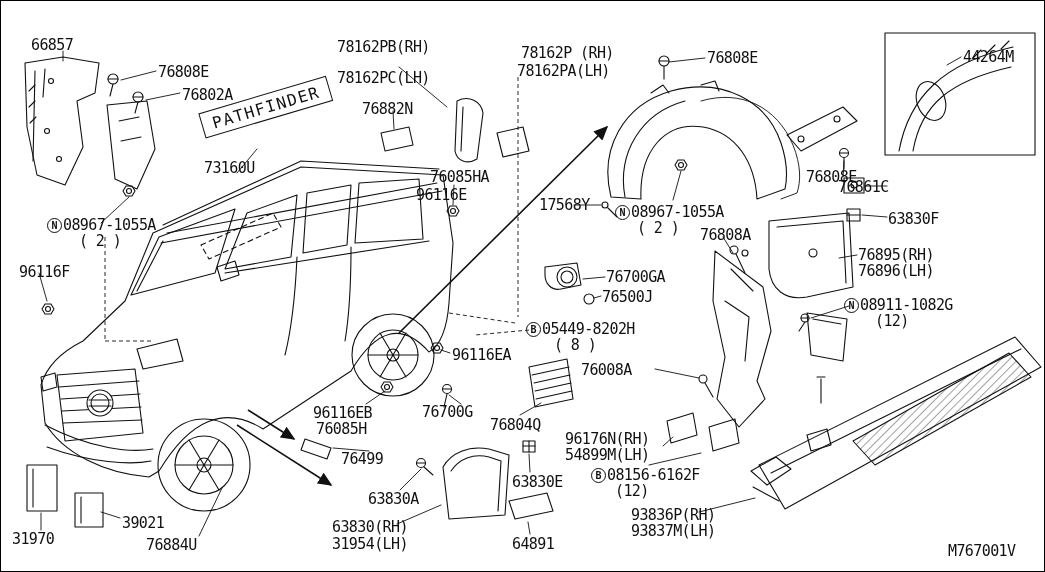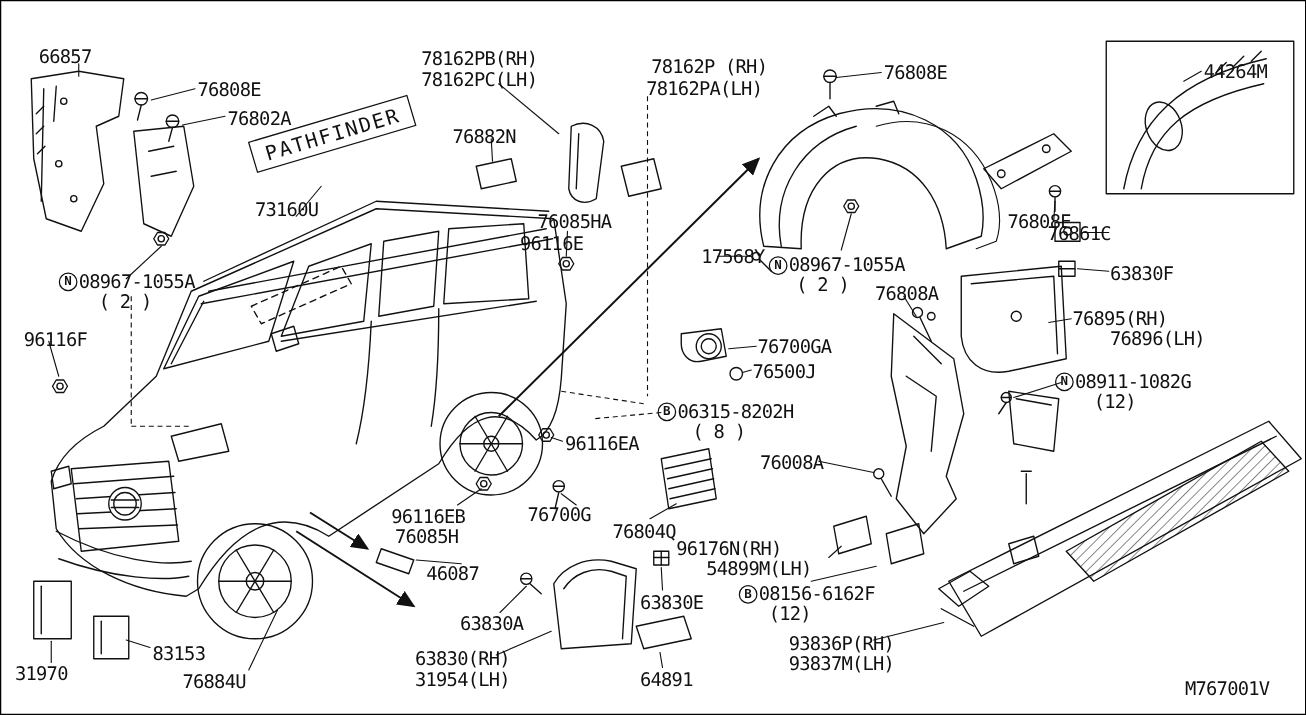--- a/index.html
+++ b/index.html
@@ -303,53 +303,53 @@
     </g>
   </svg>
 
   <div class="badge">PATHFINDER</div>
 
   <div class="lbl" style="left:30px;top:37px">66857</div>
   <div class="lbl" style="left:157px;top:64px">76808E</div>
   <div class="lbl" style="left:181px;top:87px">76802A</div>
   <div class="lbl" style="left:203px;top:160px">73160U</div>
   <div class="lbl" style="left:336px;top:39px">78162PB(RH)</div>
-  <div class="lbl" style="left:336px;top:56px">78162PC(LH)</div>
+  <div class="lbl" style="left:336px;top:70px">78162PC(LH)</div>
   <div class="lbl" style="left:361px;top:101px">76882N</div>
   <div class="lbl" style="left:520px;top:45px">78162P (RH)</div>
   <div class="lbl" style="left:516px;top:63px">78162PA(LH)</div>
   <div class="lbl" style="left:706px;top:50px">76808E</div>
   <div class="lbl" style="left:962px;top:49px">44264M</div>
   <div class="lbl" style="left:429px;top:169px">76085HA</div>
   <div class="lbl" style="left:415px;top:187px">96116E</div>
-  <div class="lbl" style="left:560px;top:197px">17568Y</div>
+  <div class="lbl" style="left:538px;top:197px">17568Y</div>
   <div class="lbl" style="left:699px;top:227px">76808A</div>
   <div class="lbl" style="left:805px;top:169px">76808E</div>
   <div class="lbl" style="left:837px;top:179px">76861C</div>
   <div class="lbl" style="left:887px;top:211px">63830F</div>
   <div class="lbl" style="left:857px;top:247px">76895(RH)</div>
-  <div class="lbl" style="left:887px;top:263px">76896(LH)</div>
+  <div class="lbl" style="left:857px;top:263px">76896(LH)</div>
   <div class="lbl" style="left:18px;top:264px">96116F</div>
   <div class="lbl" style="left:605px;top:269px">76700GA</div>
   <div class="lbl" style="left:601px;top:289px">76500J</div>
   <div class="lbl" style="left:451px;top:347px">96116EA</div>
-  <div class="lbl" style="left:607px;top:362px">76008A</div>
+  <div class="lbl" style="left:580px;top:362px">76008A</div>
   <div class="lbl" style="left:312px;top:405px">96116EB</div>
   <div class="lbl" style="left:315px;top:421px">76085H</div>
   <div class="lbl" style="left:421px;top:404px">76700G</div>
   <div class="lbl" style="left:489px;top:417px">76804Q</div>
-  <div class="lbl" style="left:540px;top:431px">96176N(RH)</div>
+  <div class="lbl" style="left:564px;top:431px">96176N(RH)</div>
   <div class="lbl" style="left:564px;top:447px">54899M(LH)</div>
-  <div class="lbl" style="left:340px;top:451px">46087</div>
+  <div class="lbl" style="left:340px;top:451px">76499</div>
   <div class="lbl" style="left:367px;top:491px">63830A</div>
   <div class="lbl" style="left:511px;top:474px">63830E</div>
   <div class="lbl" style="left:331px;top:519px">63830(RH)</div>
   <div class="lbl" style="left:331px;top:536px">31954(LH)</div>
   <div class="lbl" style="left:511px;top:536px">64891</div>
-  <div class="lbl" style="left:121px;top:515px">83153</div>
+  <div class="lbl" style="left:121px;top:515px">39021</div>
   <div class="lbl" style="left:11px;top:531px">31970</div>
   <div class="lbl" style="left:145px;top:537px">76884U</div>
   <div class="lbl" style="left:630px;top:507px">93836P(RH)</div>
   <div class="lbl" style="left:630px;top:523px">93837M(LH)</div>
   <div class="lbl" style="left:947px;top:543px">M767001V</div>
 
   <div class="fast" style="left:46px;top:215px">
     <span class="circ">N</span>
     <span class="num">08967-1055A</span>
   </div>
@@ -362,21 +362,21 @@
   <div class="lbl" style="left:636px;top:220px">( 2 )</div>
 
   <div class="fast" style="left:843px;top:295px">
     <span class="circ">N</span>
     <span class="num">08911-1082G</span>
   </div>
   <div class="lbl" style="left:874px;top:313px">(12)</div>
 
   <div class="fast" style="left:525px;top:319px">
     <span class="circ">B</span>
-    <span class="num">06315-8202H</span>
+    <span class="num">05449-8202H</span>
   </div>
   <div class="lbl" style="left:553px;top:337px">( 8 )</div>
 
   <div class="fast" style="left:590px;top:465px">
     <span class="circ">B</span>
     <span class="num">08156-6162F</span>
   </div>
   <div class="lbl" style="left:614px;top:483px">(12)</div>
 
 </div>

